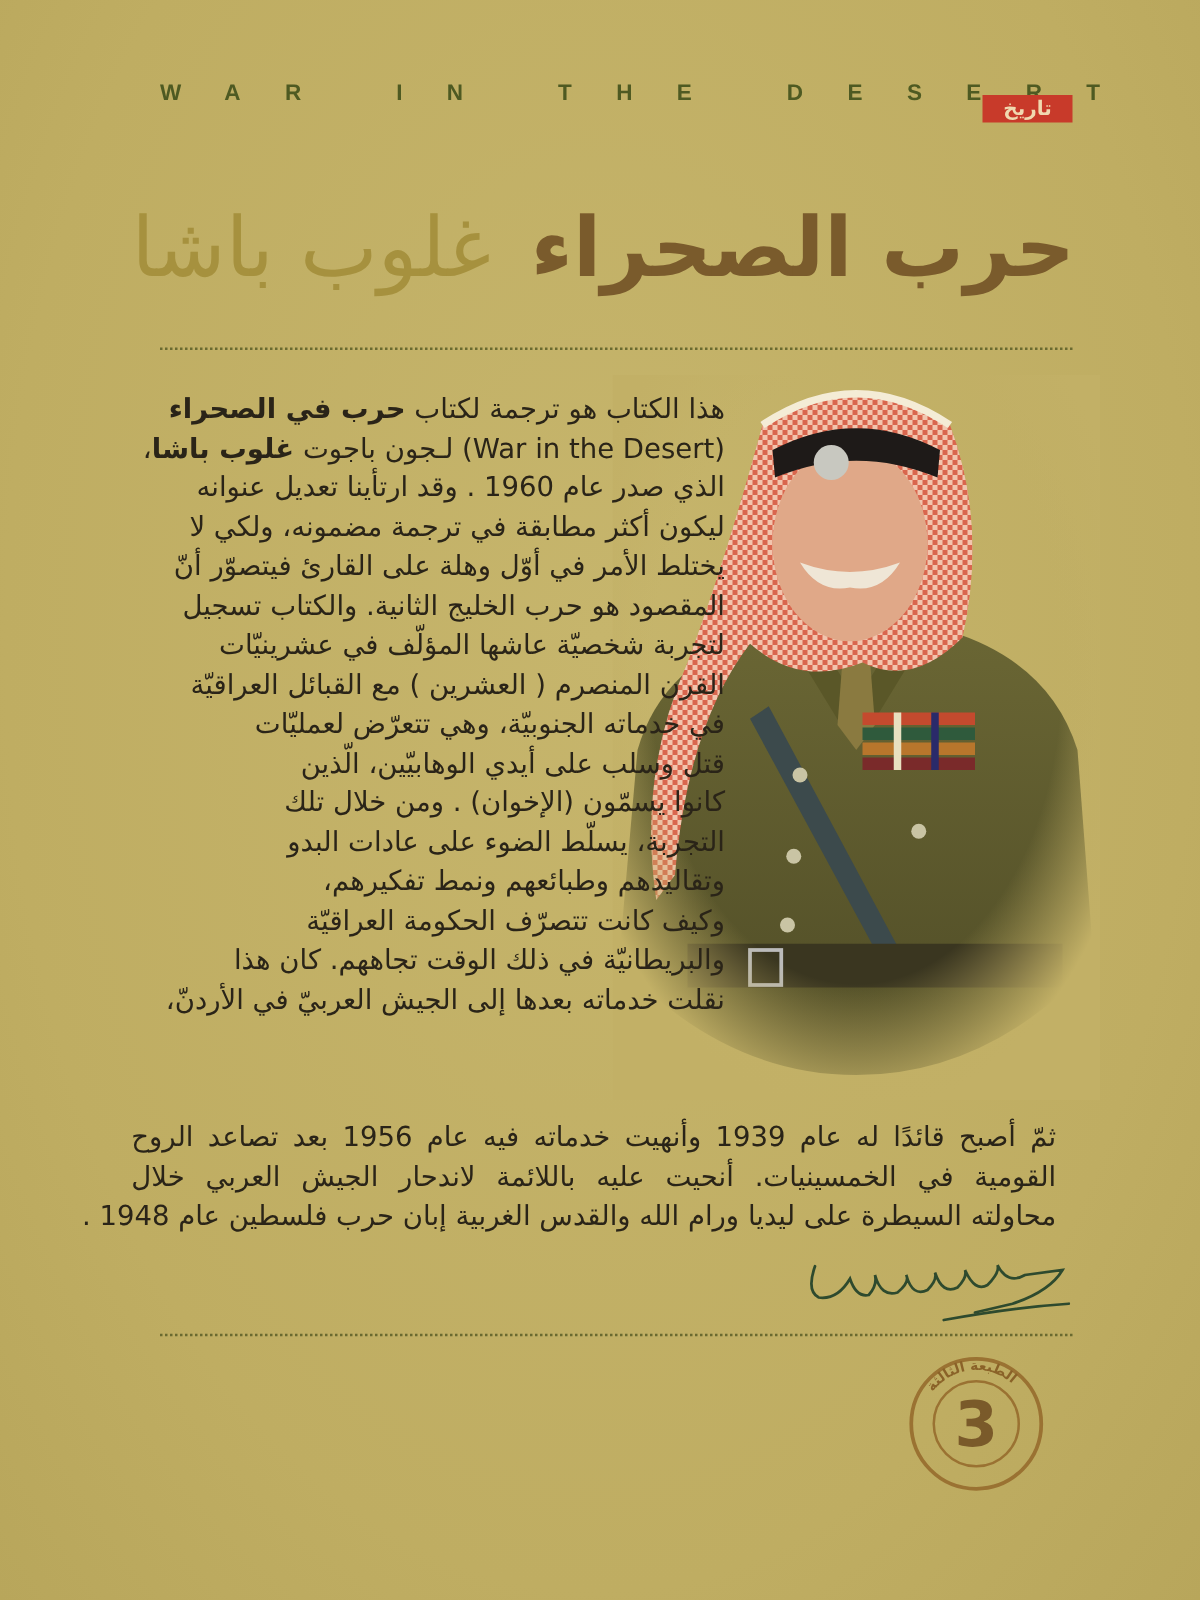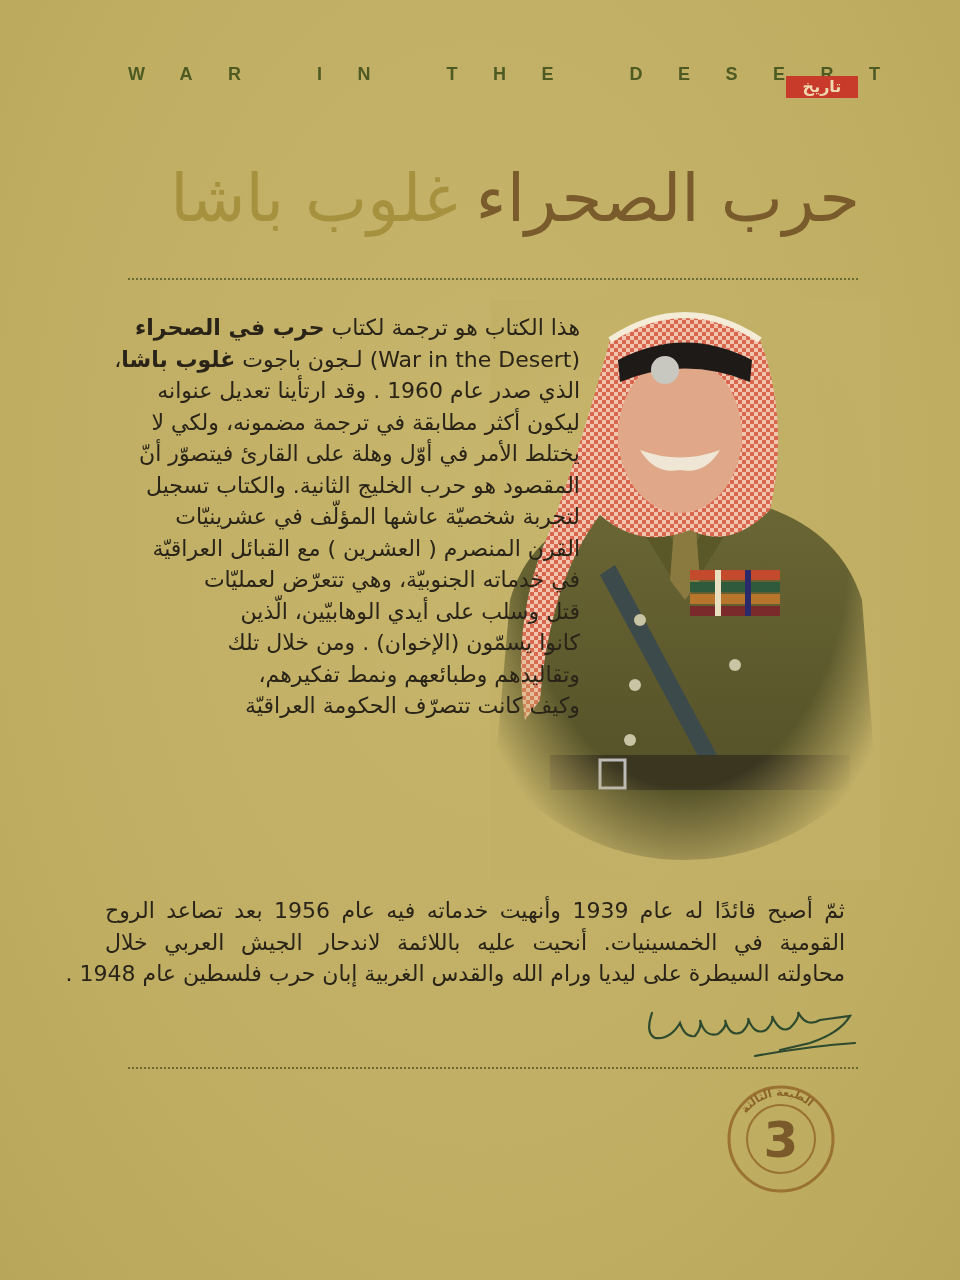--- a/index.html
+++ b/index.html
@@ -2,21 +2,21 @@
 <html><head>
 <meta charset="utf-8">
 <style>
   html,body{margin:0;padding:0;}
   body{width:960px;height:1280px;background:#c2b066;position:relative;overflow:hidden;font-family:"DejaVu Sans",sans-serif;}
   .page{position:absolute;inset:0;background:radial-gradient(ellipse at 50% 40%, #c6b56c 0%, #bfad62 70%, #b8a65b 100%);}
   .header{position:absolute;top:62px;left:128px;width:730px;height:26px;}
   .header-en{position:absolute;left:0;top:2px;font-family:"Liberation Sans",sans-serif;font-weight:bold;font-size:18px;letter-spacing:35.5px;color:#4e5a22;white-space:nowrap;}
   .header-badge{position:absolute;right:0;top:14px;width:72px;height:22px;background:#c83a2a;color:#f0d9b0;font-family:"DejaVu Sans",sans-serif;font-weight:bold;font-size:16px;line-height:22px;text-align:center;direction:rtl;}
   .title{position:absolute;top:160px;right:100px;height:100px;direction:rtl;white-space:nowrap;font-family:"DejaVu Sans",sans-serif;}
-  .title-main{font-size:66px;font-weight:normal;color:#7a5b2c;letter-spacing:-1px;}
+  .title-main{font-size:66px;font-weight:bold;color:#7a5b2c;letter-spacing:-1px;margin-left:14px;}
   .title-sub{font-size:66px;font-weight:normal;color:#a6913e;margin-right:18px;}
   .rule{position:absolute;left:128px;width:730px;border-top:2px dotted #6a6a30;height:0;}
   .rule.r1{top:278px;}
   .rule.r2{top:1067px;}
   .portrait{position:absolute;left:490px;top:300px;width:390px;height:580px;}
   .body-text{position:absolute;direction:rtl;text-align:right;color:#2a2418;font-family:"DejaVu Sans",sans-serif;font-size:22px;line-height:31.5px;}
   .col{right:380px;top:312px;width:470px;}
   .col .ln{display:block;white-space:nowrap;}
   .full{right:115px;top:895px;width:740px;}
   .full .ln{display:block;white-space:nowrap;text-align:justify;text-align-last:justify;}
@@ -100,22 +100,25 @@
     <span class="ln"><span>(War in the Desert) لـجون باجوت </span><b>غلوب باشا</b><span>،</span></span>
     <span class="ln"><span>الذي صدر عام 1960 . وقد ارتأينا تعديل عنوانه</span></span>
     <span class="ln"><span>ليكون أكثر مطابقة في ترجمة مضمونه، ولكي لا</span></span>
     <span class="ln"><span>يختلط الأمر في أوّل وهلة على القارئ فيتصوّر أنّ</span></span>
     <span class="ln"><span>المقصود هو حرب الخليج الثانية. والكتاب تسجيل</span></span>
     <span class="ln"><span>لتجربة شخصيّة عاشها المؤلّف في عشرينيّات</span></span>
     <span class="ln"><span>القرن المنصرم ( العشرين ) مع القبائل العراقيّة</span></span>
     <span class="ln"><span>في خدماته الجنوبيّة، وهي تتعرّض لعمليّات</span></span>
     <span class="ln"><span>قتل وسلب على أيدي الوهابيّين، الّذين</span></span>
     <span class="ln"><span>كانوا يسمّون (الإخوان) . ومن خلال تلك</span></span>
+    <span class="ln"><span>التجربة، يسلّط الضوء على عادات البدو</span></span>
     <span class="ln"><span>وتقاليدهم وطبائعهم ونمط تفكيرهم،</span></span>
     <span class="ln"><span>وكيف كانت تتصرّف الحكومة العراقيّة</span></span>
+    <span class="ln"><span>والبريطانيّة في ذلك الوقت تجاههم. كان هذا</span></span>
+    <span class="ln"><span>نقلت خدماته بعدها إلى الجيش العربيّ في الأردنّ،</span></span>
   </div>
 
   <div class="body-text full">
     <span class="ln">ثمّ أصبح قائدًا له عام 1939 وأنهيت خدماته فيه عام 1956 بعد تصاعد الروح</span>
     <span class="ln">القومية في الخمسينيات.  أنحيت عليه باللائمة لاندحار الجيش العربي خلال</span>
     <span class="ln last">محاولته السيطرة على ليديا ورام الله والقدس الغربية إبان حرب فلسطين عام 1948 .</span>
   </div>
 
   <svg class="signature" viewBox="0 0 230 70">
     <path d="M12 15 Q5 35 15 40 Q30 42 40 25 Q45 40 55 38 Q62 30 60 22 Q65 40 78 36 Q88 28 85 22 Q90 40 102 34 Q110 26 108 20 Q114 38 126 32 Q134 24 132 18 Q140 36 150 30 Q160 20 158 14 Q166 30 180 22 L210 18 Q200 35 170 45 L140 52" fill="none" stroke="#2e4a2e" stroke-width="2.2" stroke-linecap="round"></path>

